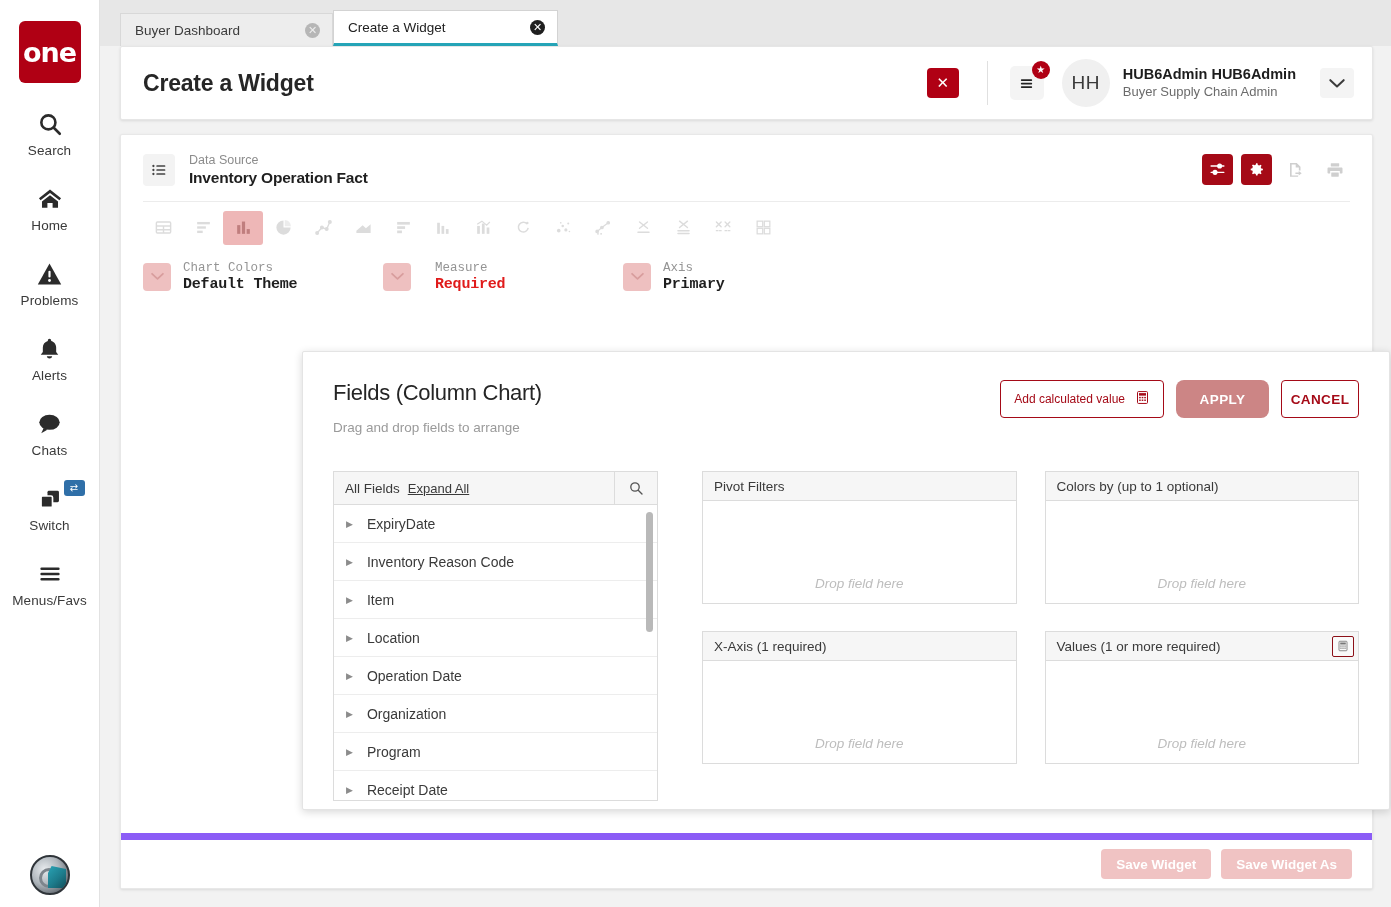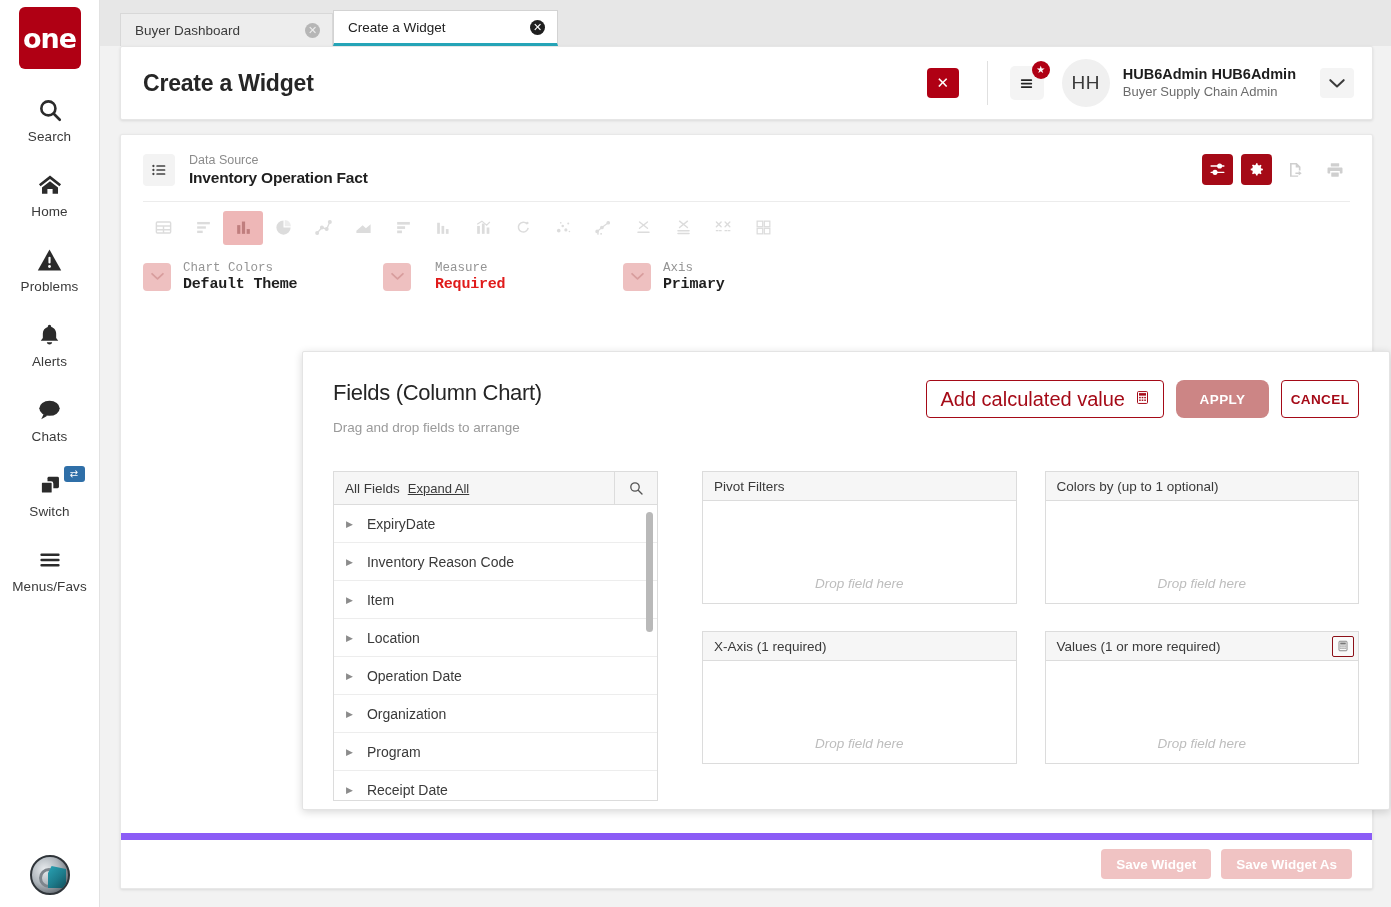--- a/index.html
+++ b/index.html
@@ -13,21 +13,21 @@
 
   
   .rail {
     width: 100px; height: 907px; background: #ffffff;
     border-right: 1px solid #e2e2e2;
     display: flex; flex-direction: column; align-items: center;
     flex: none; position: relative; z-index: 5;
   }
   .logo {
     width: 62px; height: 62px; background: #b00014; border-radius: 6px;
-    margin-top: 7px; display: flex; align-items: center; justify-content: center;
+    margin-top: 21px; display: flex; align-items: center; justify-content: center;
   }
   .logo-text {
     color: #fff; font-size: 27px; font-weight: 700; letter-spacing: -1px;
     font-family: "DejaVu Sans", sans-serif; line-height: 1;
   }
   .rail-item {
     margin-top: 24px; width: 100px;
     display: flex; flex-direction: column; align-items: center; cursor: pointer;
     position: relative;
   }
@@ -169,21 +169,21 @@
     position: absolute; left: 202px; top: 351px; width: 1088px; height: 459px;
     background: #fff; border: 1px solid #e4e4e4; border-radius: 2px;
     box-shadow: 0 2px 9px rgba(0,0,0,.16); padding: 28px 30px 0 30px;
   }
   .fm-head { display: flex; align-items: flex-start; }
   .fm-title { font-size: 22px; color: #252525; letter-spacing: -.3px; }
   .fm-sub { font-size: 13.5px; color: #9a9a9a; margin-top: 14px; }
   .fm-actions { margin-left: auto; display: flex; align-items: center; gap: 12px; }
   .btn-calc {
     height: 38px; border: 1px solid #a50a17; border-radius: 4px; background: #fff;
-    color: #a50a17; font-size: 20px; padding: 0 13px; display: flex; align-items: center;
+    color: #a50a17; font-size: 12px; padding: 0 13px; display: flex; align-items: center;
     gap: 10px; cursor: pointer;
   }
   .btn-apply {
     height: 38px; width: 93px; border-radius: 8px; background: #cc8585; color: #fff;
     font-size: 13.5px; font-weight: 700; letter-spacing: .4px; border: none;
     display:flex; align-items:center; justify-content:center; cursor: pointer;
   }
   .btn-cancel {
     height: 38px; width: 78px; border-radius: 4px; background: #fff; color: #a50a17;
     border: 1px solid #a50a17; font-size: 13.5px; font-weight: 700; letter-spacing: .4px;

